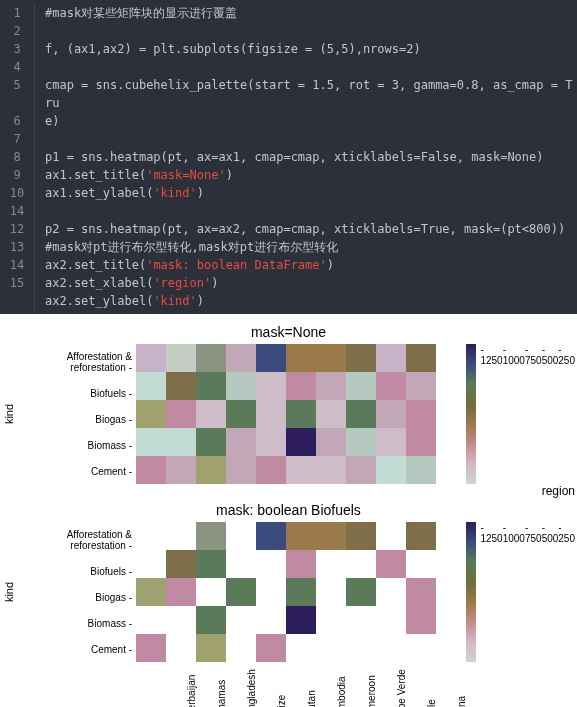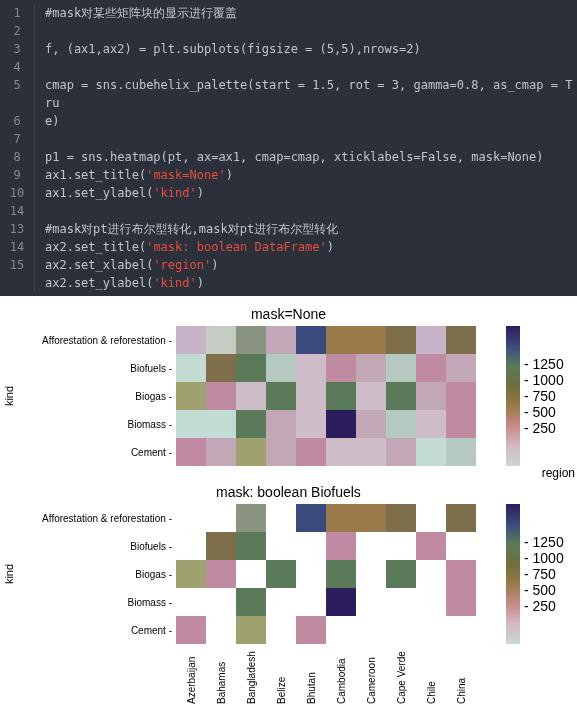--- a/index.html
+++ b/index.html
@@ -10,21 +10,21 @@
   .figs{background:#fff;padding:6px 2px 2px;font-family:Arial,sans-serif;font-size:11px}
   .fig{position:relative}
   .ftitle{text-align:center;font-size:14px;padding:4px 0}
   .row{display:flex;align-items:center}
   .ylw{width:15px;display:flex;justify-content:center}
   .yl{transform:rotate(-90deg);white-space:nowrap}
   .yticks{width:155px;text-align:right;display:flex;flex-direction:column;justify-content:space-around;font-size:10px;padding-right:4px}
   .hm{display:grid;grid-template-columns:repeat(10,30px);grid-template-rows:repeat(5,28px)}
   .cell{width:30px;height:28px}
   .cb{width:14px;margin-left:30px;background:linear-gradient(to bottom,#2c1e5c,#3a4a7d,#5a7a5a,#6e6e3c,#9a7a4a,#c88a8a,#d5b8c5,#c8d8d0)}
-  .cbt{display:flex;flex-direction:column;justify-content:center;margin-left:4px;font-size:14px}
+  .cbt{display:flex;justify-content:center;margin-left:4px;font-size:10px}
   .xrow{display:flex;margin-left:170px}
   .xt{width:30px;transform:rotate(-90deg);transform-origin:left top;white-space:nowrap;font-size:10px;position:relative;top:60px;left:14px;height:65px}
   .xx{text-align:right;margin-left:170px;font-size:12px}
 </style>
 </head>
 <body>
 
 <div class="code" id="code">
     <div class="cl">
       <div class="ln">1</div>
@@ -62,20 +62,24 @@
       <div class="ln">9</div>
       <div class="ct">ax1.set_title(<span class="strR">'mask=None'</span>)</div>
     </div>
     <div class="cl">
       <div class="ln">10</div>
       <div class="ct">ax1.set_ylabel(<span class="strR">'kind'</span>)</div>
     </div>
     <div class="cl">
       <div class="ln">14</div>
       <div class="ct"></div>
+    </div>
+    <div class="cl">
+      <div class="ln">12</div>
+      <div class="ct">p2 = sns.heatmap(pt, ax=ax2, cmap=cmap, xticklabels=True, mask=(pt&lt;800))</div>
     </div>
     <div class="cl">
       <div class="ln">13</div>
       <div class="ct cmt">#mask对pt进行布尔型转化,mask对pt进行布尔型转化</div>
     </div>
     <div class="cl">
       <div class="ln">14</div>
       <div class="ct">ax2.set_title(<span class="strR">'mask: boolean DataFrame'</span>)</div>
     </div>
     <div class="cl">

